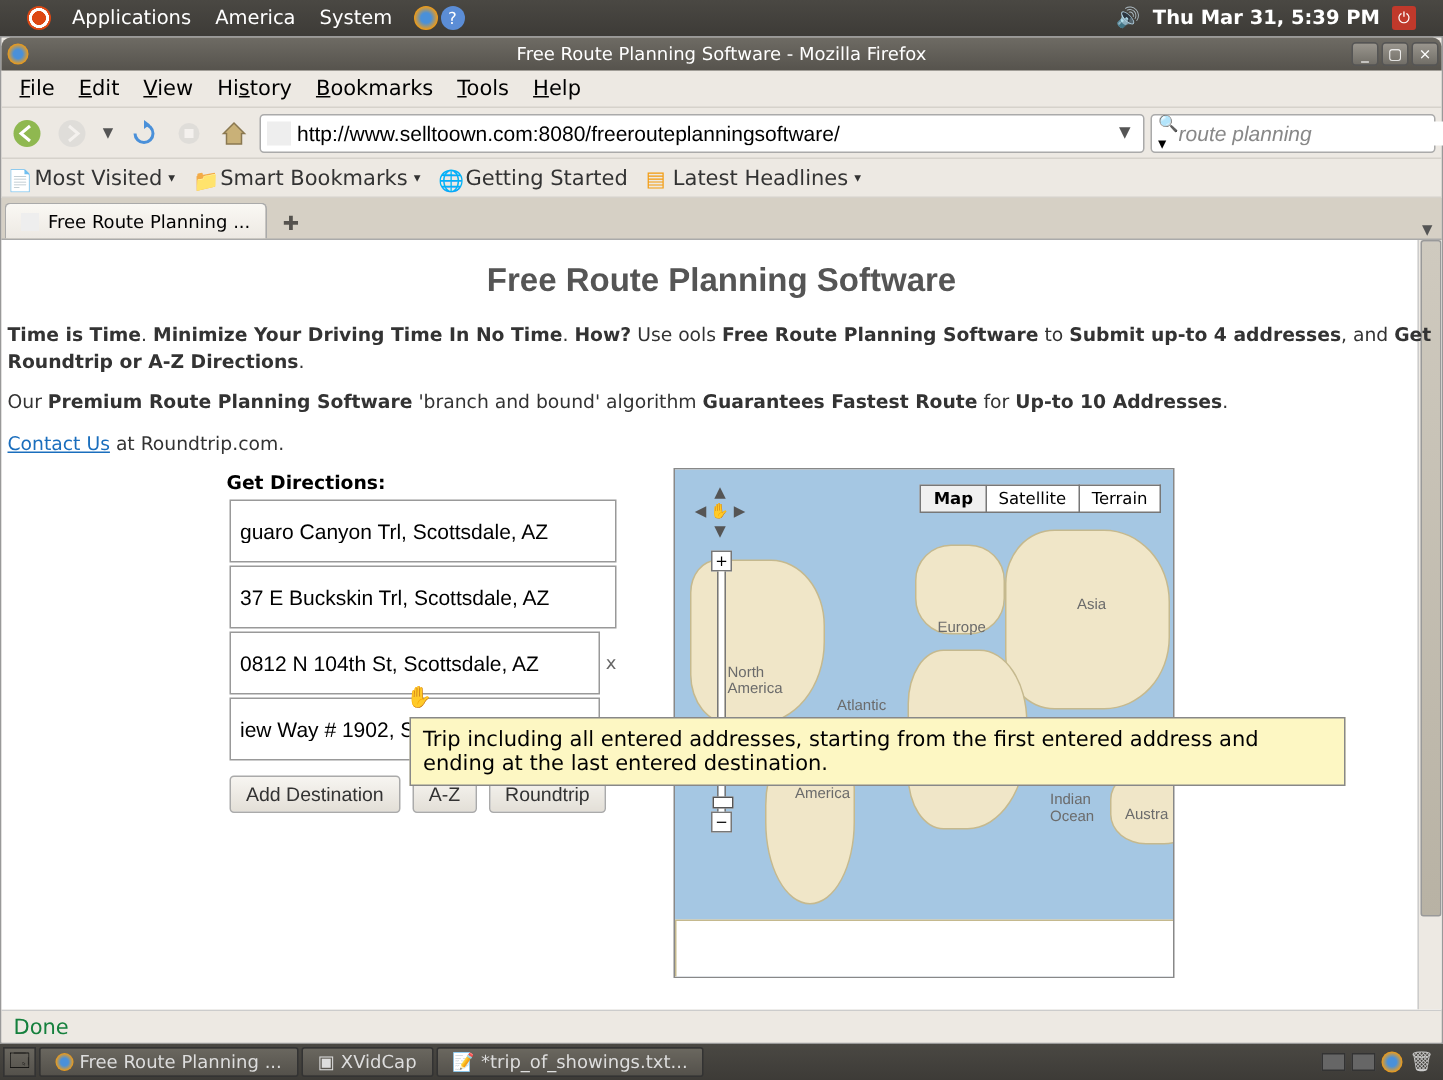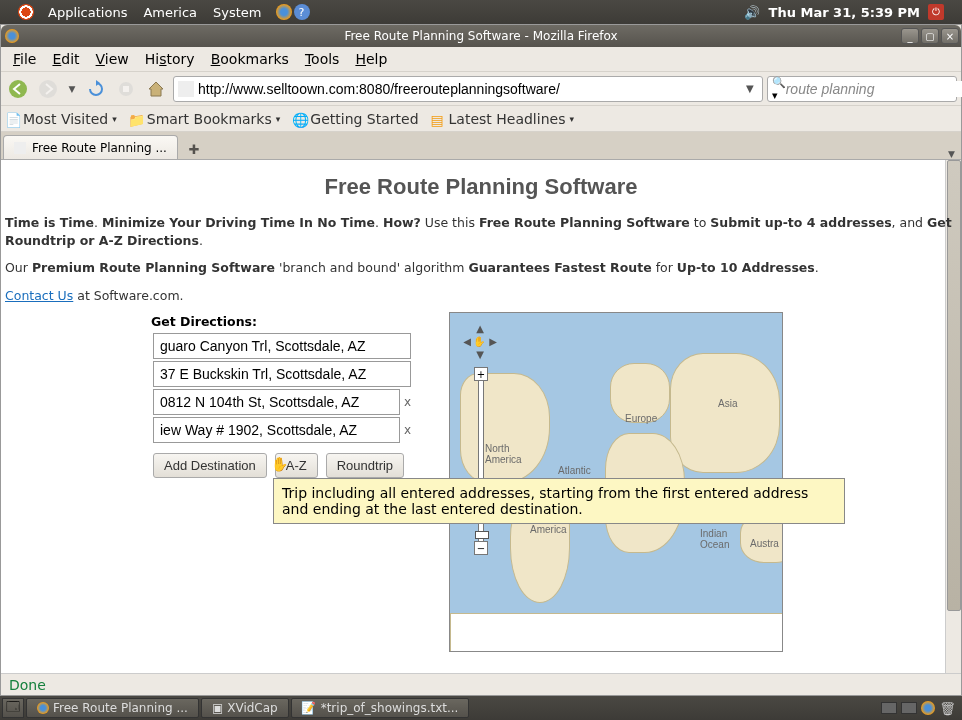--- a/index.html
+++ b/index.html
@@ -50,21 +50,21 @@
 .content-inner { padding: 8px 4px 0 4px; position: relative; }
 .page-title { font-family: Verdana, sans-serif; font-size: 22px; font-weight: bold; color: #555; text-align: center; margin: 6px 0 14px; }
 .desc { font-size: 12.5px; line-height: 1.4; color: #333; margin-bottom: 10px; }
 .desc b { font-weight: bold; }
 .desc .u { text-decoration: underline; color: #1a6ebd; cursor: pointer; }
 
 .directions-section { margin-top: 2px; }
 .dir-label { font-size: 12.5px; font-weight: bold; margin-left: 146px; margin-bottom: 4px; }
 .inputs-col { margin-left: 148px; width: 258px; }
 .addr-row { display: flex; align-items: center; margin-bottom: 2px; }
-.addr-input { width: 258px; height: 26px; padding: 0 6px; font-size: 14px; border: 1px solid #999; background: #fff; }
+.addr-input { width: 258px; height: 42px; padding: 0 6px; font-size: 14px; border: 1px solid #999; background: #fff; }
 .addr-x { margin-left: 4px; color: #666; font-size: 12px; cursor: pointer; }
 .btn-row { margin-left: 148px; margin-top: 10px; display: flex; gap: 8px; }
 .gbtn { padding: 4px 10px; font-size: 13px; background: linear-gradient(#f7f5f1, #e3dfd7); border: 1px solid #aaa; border-radius: 3px; cursor: pointer; color: #333; }
 
 
 .map-wrap { position: absolute; left: 448px; top: 152px; width: 334px; height: 340px; border: 1px solid #888; overflow: hidden; }
 .map-bg { width: 100%; height: 100%; background: #a5c7e3; position: relative; }
 .continent { position: absolute; background: #f0e6c8; border: 1px solid #c5b98e; }
 .map-tabs { position: absolute; top: 10px; right: 8px; display: flex; }
 .map-tab { padding: 2px 8px; font-size: 11px; background: #fff; border: 1px solid #777; cursor: pointer; }
@@ -72,21 +72,21 @@
 .map-tab:not(:first-child) { border-left: none; }
 .pan-ctrl { position: absolute; top: 8px; left: 10px; width: 40px; height: 40px; }
 .pan-ctrl .arrow { position: absolute; width: 14px; height: 14px; font-size: 10px; color: #555; cursor: pointer; display:flex;align-items:center;justify-content:center;}
 .zoom-ctrl { position: absolute; top: 54px; left: 24px; width: 14px; height: 200px; }
 .zoom-btn { width: 14px; height: 14px; background: #fff; border: 1px solid #777; font-size: 10px; display: flex; align-items: center; justify-content: center; cursor: pointer; }
 .zoom-track { width: 6px; height: 160px; background: linear-gradient(#fff, #fff); border-left:1px solid #777; border-right:1px solid #777; margin: 0 auto; position: relative; }
 .zoom-handle { position: absolute; bottom: 2px; left: -4px; width: 14px; height: 8px; background: #fff; border: 1px solid #555; }
 .map-label { position: absolute; font-size: 10px; color: #6b6b6b; font-family: Arial; }
 
 
-.tooltip { position: absolute; left: 272px; top: 318px; width: 572px; background: #fdf7c3; border: 1px solid #888; padding: 6px 8px; font-size: 14px; z-index: 100; }
+.tooltip { position: absolute; left: 272px; top: 318px; width: 624px; background: #fdf7c3; border: 1px solid #888; padding: 6px 8px; font-size: 14px; z-index: 100; }
 .cursor-ptr { position: absolute; left: 270px; top: 296px; font-size: 14px; z-index: 101; }
 
 
 .statusbar { height: 22px; background: #ede9e3; border-top: 1px solid #ccc; display: flex; align-items: center; padding: 0 8px; font-size: 14px; color: #15803d; }
 
 
 .taskbar { position: absolute; bottom: 0; left: 0; right: 0; height: 24px; background: linear-gradient(#4a4843, #3d3b37); display: flex; align-items: center; padding: 0 2px; gap: 2px; }
 .task-btn { height: 20px; padding: 0 10px; background: linear-gradient(#6a675f, #54514b); border: 1px solid #333; border-radius: 2px; color: #ddd; font-size: 12px; display: flex; align-items: center; gap: 4px; cursor: pointer; }
 .show-desktop { width: 22px; height: 20px; background: linear-gradient(#6a675f, #54514b); border: 1px solid #333; display: flex; align-items: center; justify-content: center; }
 .tray { margin-left: auto; display: flex; align-items: center; gap: 4px; padding-right: 4px; }
@@ -209,27 +209,27 @@
   </div>
 
   <div class="content">
     <div class="vscroll">
         <div class="vscroll-thumb"></div>
       </div>
     <div class="content-inner">
       <div class="page-title">Free Route Planning Software</div>
 
       <div class="desc">
-        <b>Time is Time</b><span>. </span><b>Minimize Your Driving Time In No Time</b><span>. </span><b>How?</b><span> Use this </span><b>Free Route Planning Software</b><span> to </span><b>Submit up-to 4 addresses</b><span>, and </span><b>Get Roundtrip or A-Z Directions</b><span>.</span>
+        <b>Time is Time</b><span>. </span><b>Minimize Your Driving Time In No Time</b><span>. </span><b>How?</b><span> Use ools </span><b>Free Route Planning Software</b><span> to </span><b>Submit up-to 4 addresses</b><span>, and </span><b>Get Roundtrip or A-Z Directions</b><span>.</span>
       </div>
       <div class="desc">
         <span>Our </span><b>Premium Route Planning Software</b><span> 'branch and bound' algorithm </span><b>Guarantees Fastest Route</b><span> for </span><b>Up-to 10 Addresses</b><span>.</span>
       </div>
       <div class="desc">
-        <span class="u">Contact Us</span><span> at Software.com.</span>
+        <span class="u">Contact Us</span><span> at Roundtrip.com.</span>
       </div>
 
       <div class="directions-section">
         <div class="dir-label">Get Directions:</div>
         <div class="inputs-col">
           <div class="addr-row">
               <input class="addr-input" value="guaro Canyon Trl, Scottsdale, AZ" style="">
             </div>
           <div class="addr-row">
               <input class="addr-input" value="37 E Buckskin Trl, Scottsdale, AZ" style="">
@@ -264,20 +264,25 @@
 America</span>
           <span class="map-label" style="left:80px;top:200px;white-space:pre;">South
 America</span>
           <span class="map-label" style="left:175px;top:100px;">Europe</span>
           <span class="map-label" style="left:268px;top:85px;">Asia</span>
           <span class="map-label" style="left:108px;top:152px;">Atlantic</span>
           <span class="map-label" style="left:250px;top:215px;white-space:pre;">Indian
 Ocean</span>
           <span class="map-label" style="left:300px;top:225px;text-align:right;">Austra</span>
 
+          <div class="map-tabs">
+            <div class="map-tab active">Map</div>
+            <div class="map-tab">Satellite</div>
+            <div class="map-tab">Terrain</div>
+          </div>
           <div class="pan-ctrl">
             <div class="arrow" style="top:0;left:13px;">▲</div>
             <div class="arrow" style="top:13px;left:0;">◀</div>
             <div class="arrow" style="top:13px;left:13px;">✋</div>
             <div class="arrow" style="top:13px;left:26px;">▶</div>
             <div class="arrow" style="top:26px;left:13px;">▼</div>
           </div>
           <div class="zoom-ctrl">
             <div class="zoom-btn">+</div>
             <div class="zoom-track">

